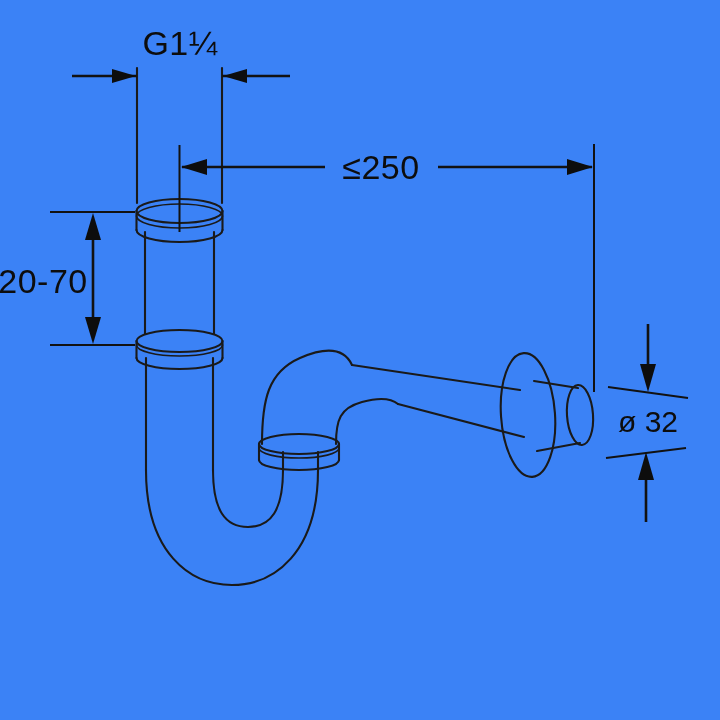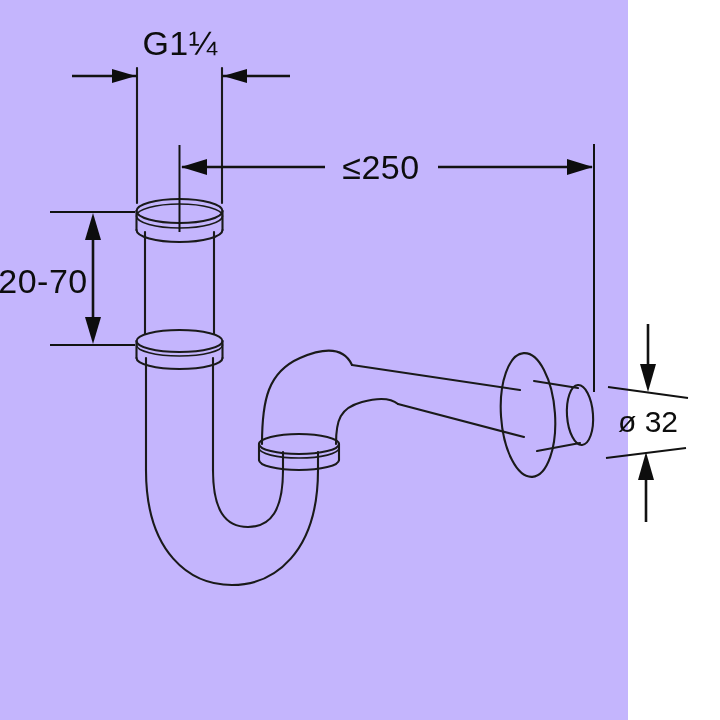--- a/index.html
+++ b/index.html
@@ -8,23 +8,23 @@
     background: #ffffff;
   }
   body {
     width: 720px;
     height: 720px;
     font-family: "Liberation Sans", sans-serif;
     overflow: hidden;
   }
   #drawing-root {
     position: relative;
-    width: 628px;
+    width: 720px;
     height: 720px;
-    background: #c4b5fd;
+    background: #3b82f6;
   }
   svg#tech-drawing {
     display: block;
     width: 720px;
     height: 720px;
   }
   .part-line {
     fill: none;
     stroke: #1a1a1a;
     stroke-width: 2.1;

